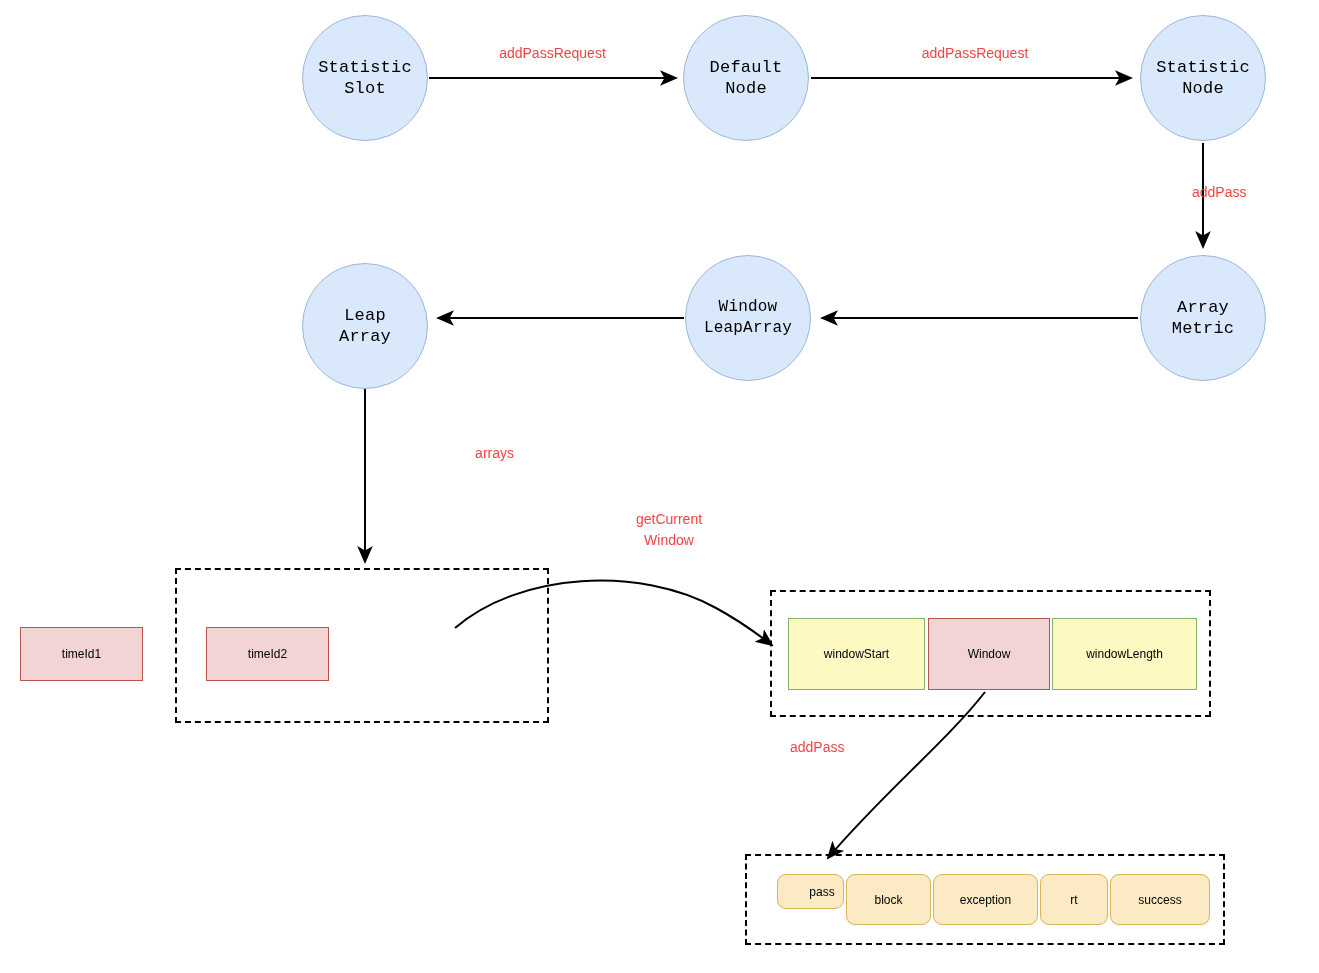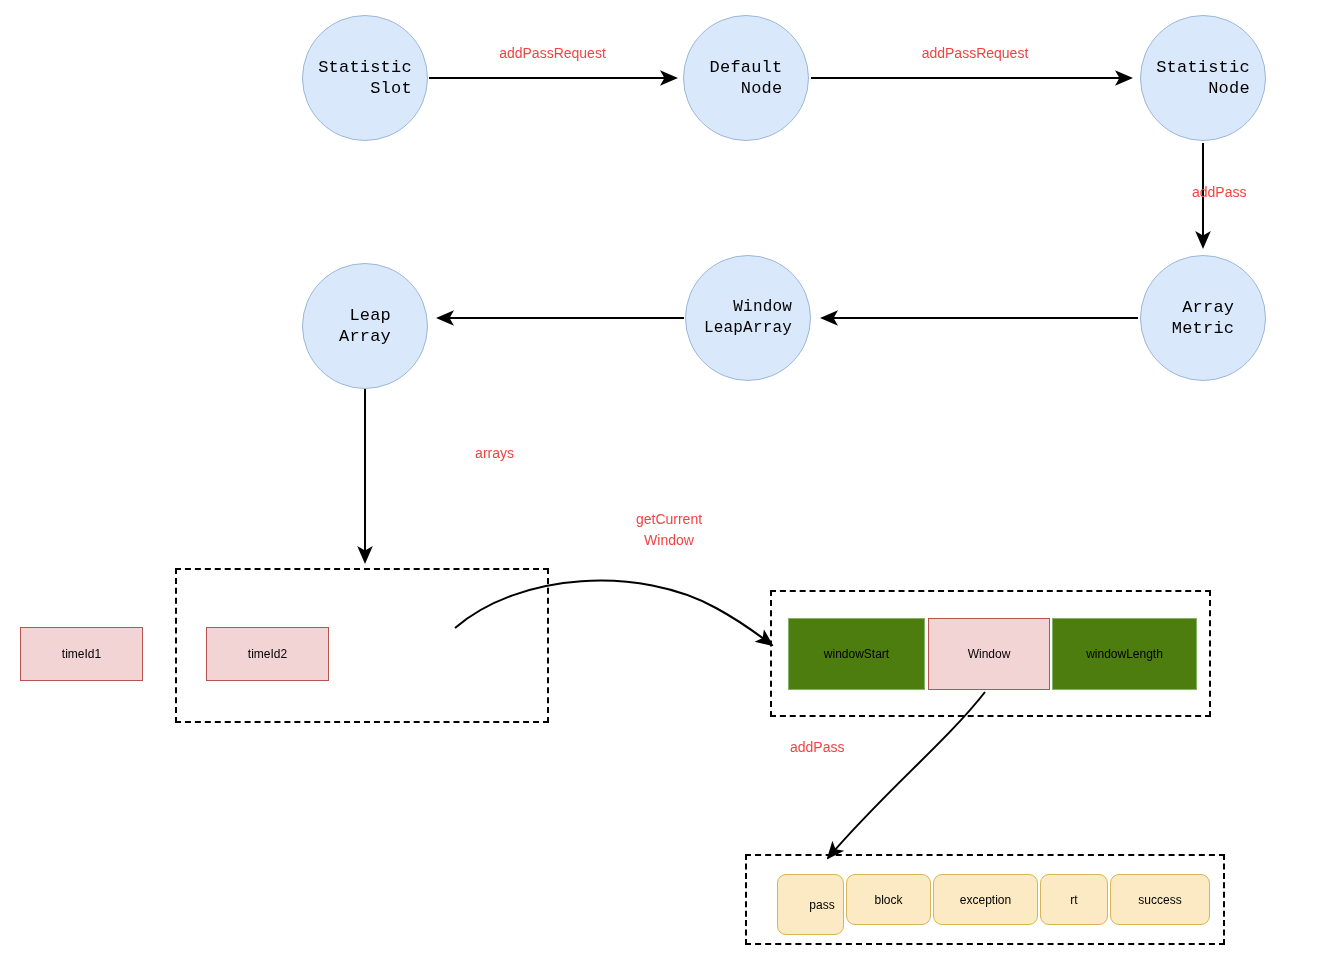--- a/index.html
+++ b/index.html
@@ -34,21 +34,21 @@
     border: 1.4px solid #9bb7d9;
     box-sizing: border-box;
     display: flex;
     flex-direction: column;
     align-items: center;
     justify-content: center;
     font-family: "Liberation Mono", "DejaVu Sans Mono", monospace;
     font-size: 17px;
     line-height: 21px;
     color: #000;
-    text-align: right;
+    text-align: center;
     white-space: pre;
     letter-spacing: 0.2px;
   }
   
   .edge-label {
     position: absolute;
     font-family: "Liberation Sans", sans-serif;
     font-size: 14px;
     line-height: 21px;
     color: #ef4444;
@@ -72,21 +72,21 @@
     font-family: "Liberation Sans", sans-serif;
     font-size: 12px;
     color: #000;
     text-align: center;
   }
   .box-pink {
     background: #f2d4d4;
     border: 1.6px solid #b85450;
   }
   .box-green {
-    background: #4d7c0f;
+    background: #fef9c3;
     border: 1.6px solid #82b366;
   }
   .box-yellow {
     background: #fbeac4;
     border: 1.6px solid #d6b656;
     border-radius: 9px;
   }
 </style>
 </head>
 <body>
@@ -158,21 +158,21 @@
   <div class="dashed-group" style="left:770px; top:590px; width:441px; height:127px;"></div>
 
   <div class="box box-green" style="left:788px; top:618px; width:137px; height:72px;">windowStart</div>
 
   <div class="box box-pink" style="left:928px; top:618px; width:122px; height:72px;">Window</div>
 
   <div class="box box-green" style="left:1052px; top:618px; width:145px; height:72px;">windowLength</div>
 
   <div class="dashed-group" style="left:745px; top:854px; width:480px; height:91px;"></div>
 
-  <div class="box box-yellow" style="left:777px; top:874px; width:67px; height:61px;padding-left:23px;">pass</div>
+  <div class="box box-yellow" style="left:777px; top:874px; width:67px; height:35px;padding-left:23px;">pass</div>
 
   <div class="box box-yellow" style="left:846px; top:874px; width:85px; height:51px;">block</div>
 
   <div class="box box-yellow" style="left:933px; top:874px; width:105px; height:51px;">exception</div>
 
   <div class="box box-yellow" style="left:1040px; top:874px; width:68px; height:51px;">rt</div>
 
   <div class="box box-yellow" style="left:1110px; top:874px; width:100px; height:51px;">success</div>
 
 </div>

